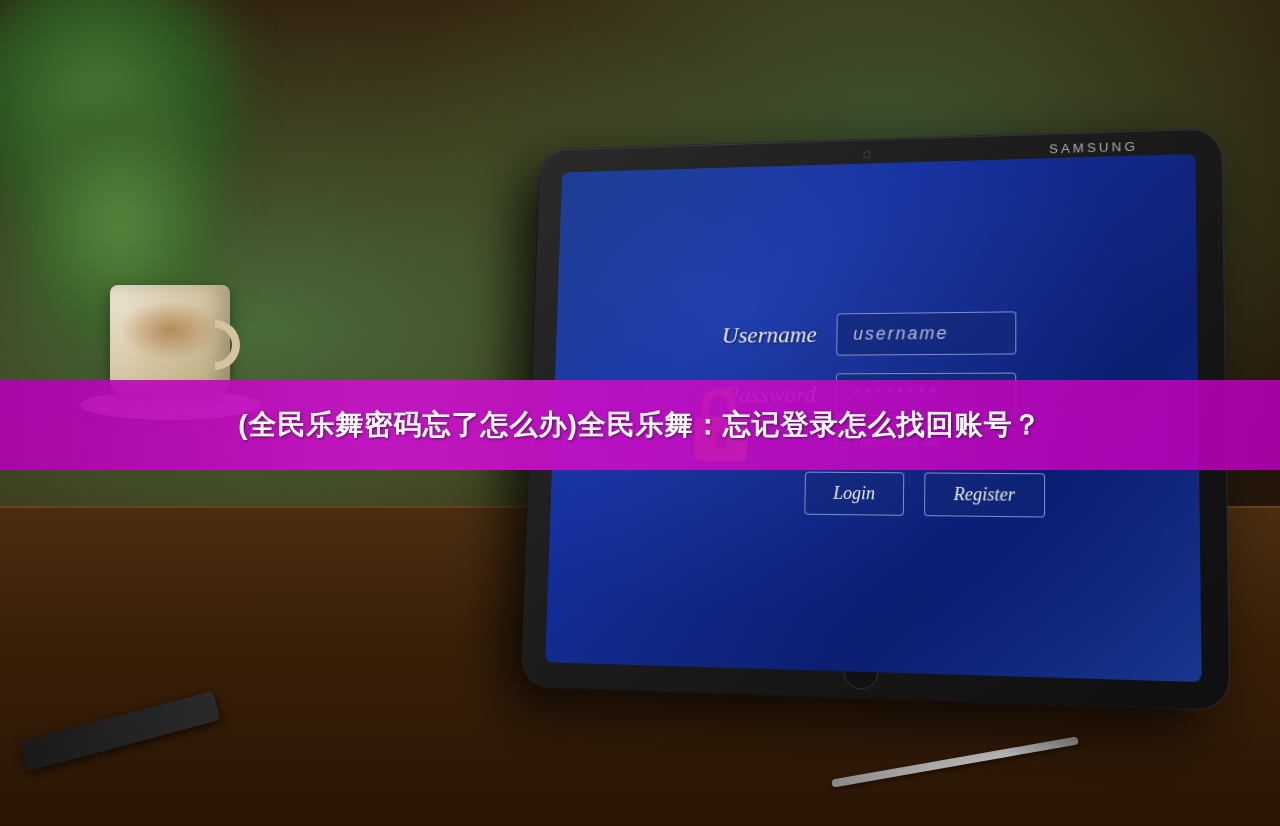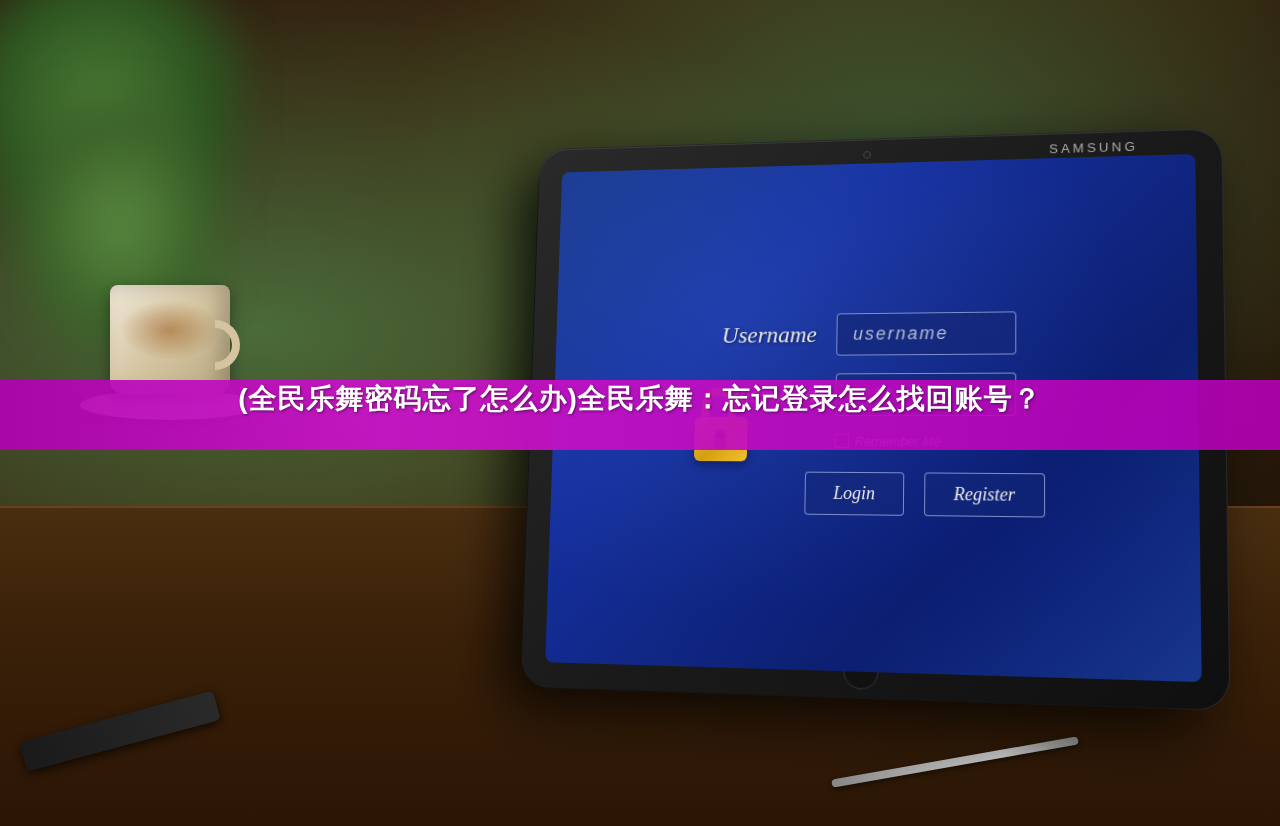--- a/index.html
+++ b/index.html
@@ -333,23 +333,24 @@
       font-style: italic;
       font-family: Georgia, serif;
     }
 
     
     .banner-overlay {
       position: absolute;
       left: 0;
       right: 0;
       top: 380px;
-      height: 70px;
+      height: 90px;
       background: linear-gradient(90deg, rgba(180, 0, 180, 0.9) 0%, rgba(200, 20, 200, 0.95) 30%, rgba(180, 0, 180, 0.9) 100%);
       display: flex;
+      align-items: center;
       justify-content: center;
       z-index: 100;
     }
 
     .banner-text {
       color: white;
       font-size: 28px;
       font-weight: bold;
       text-shadow: 1px 1px 3px rgba(0,0,0,0.5);
       letter-spacing: 1px;

